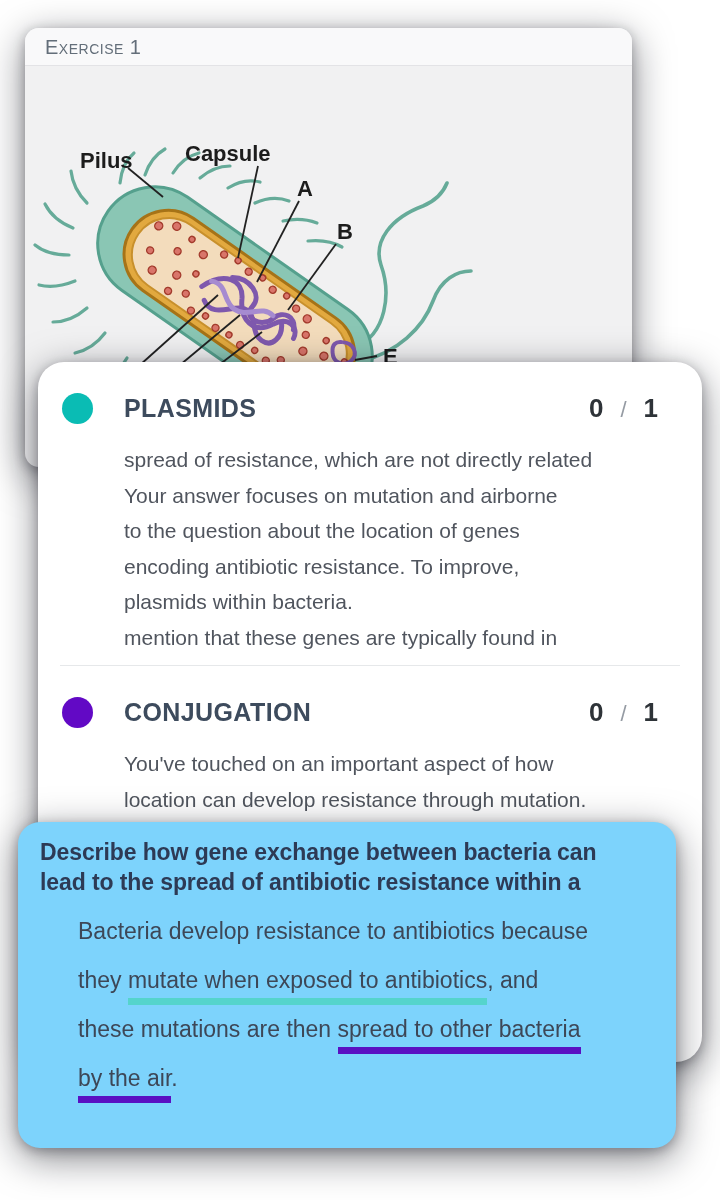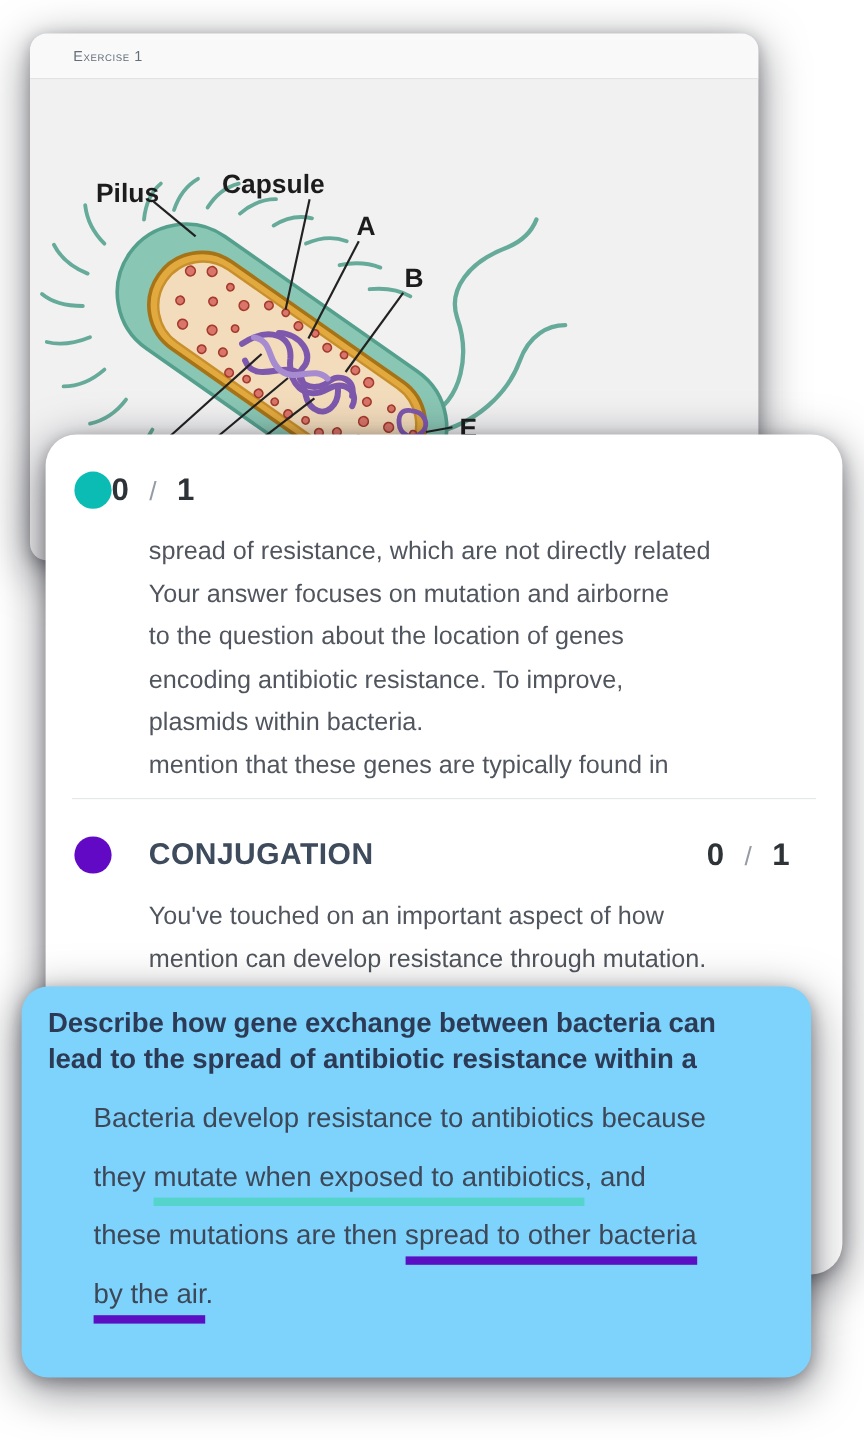--- a/index.html
+++ b/index.html
@@ -10,24 +10,24 @@
   }
   .card { position:absolute; border-radius:14px; }
   .shadow { box-shadow: 0 10px 38px rgba(10,12,22,.50), 0 3px 12px rgba(10,12,22,.28); }
 
   
   .exercise-card {
     left:25px; top:28px; width:607px; height:439px;
     background:#f1f1f2; z-index:1; overflow:hidden;
   }
   .exercise-header {
-    height:38px; line-height:38px; padding-left:36px;
+    height:38px; line-height:38px; padding-left:20px;
     background:#f9f9fa; border-bottom:1px solid #e3e3e6;
     font-variant:small-caps; letter-spacing:.5px;
-    font-size:12px; color:#636e79;
+    font-size:20px; color:#636e79;
   }
   .exercise-title {
     margin-top:32px; text-align:center;
     font-size:27px; line-height:30px; font-weight:600;
     color:#3e5266; letter-spacing:-.3px;
   }
   .diagram-wrap { position:absolute; left:0; top:95px; width:607px; height:344px; }
 
   
   .feedback-card {
@@ -172,20 +172,21 @@
         <text class="dg-label" x="358" y="241" font-weight="bold">E</text>
       </svg>
     </div>
   </div>
 
   <div class="card shadow feedback-card">
     <div id="sections-host">
   <div class="section">
     <div class="sec-row">
       <span class="bullet" style="background: rgb(10, 188, 180);"></span>
+      <span class="sec-name">PLASMIDS</span>
       <span class="score">
         <span class="score-earned">0</span>
         <span class="score-sep">/</span>
         <span class="score-total">1</span>
       </span>
     </div>
     <div class="sec-feedback">
             <div class="fb-line">spread of resistance, which are not directly related</div>
             <div class="fb-line">Your answer focuses on mutation and airborne</div>
             <div class="fb-line">to the question about the location of genes</div>
@@ -200,21 +201,21 @@
       <span class="bullet" style="background: rgb(98, 9, 197);"></span>
       <span class="sec-name">CONJUGATION</span>
       <span class="score">
         <span class="score-earned">0</span>
         <span class="score-sep">/</span>
         <span class="score-total">1</span>
       </span>
     </div>
     <div class="sec-feedback">
             <div class="fb-line">You've touched on an important aspect of how</div>
-            <div class="fb-line">mention can develop resistance through mutation.</div>
+            <div class="fb-line">location can develop resistance through mutation.</div>
             <div class="fb-line">Bacteria do not typically spread resistance through</div>
           </div>
   </div>
 </div>
   </div>
 
   <div class="card shadow question-card">
     <div class="question" id="question-host">
         <div class="q-line">Describe how gene exchange between bacteria can</div>
         <div class="q-line">lead to the spread of antibiotic resistance within a</div>

